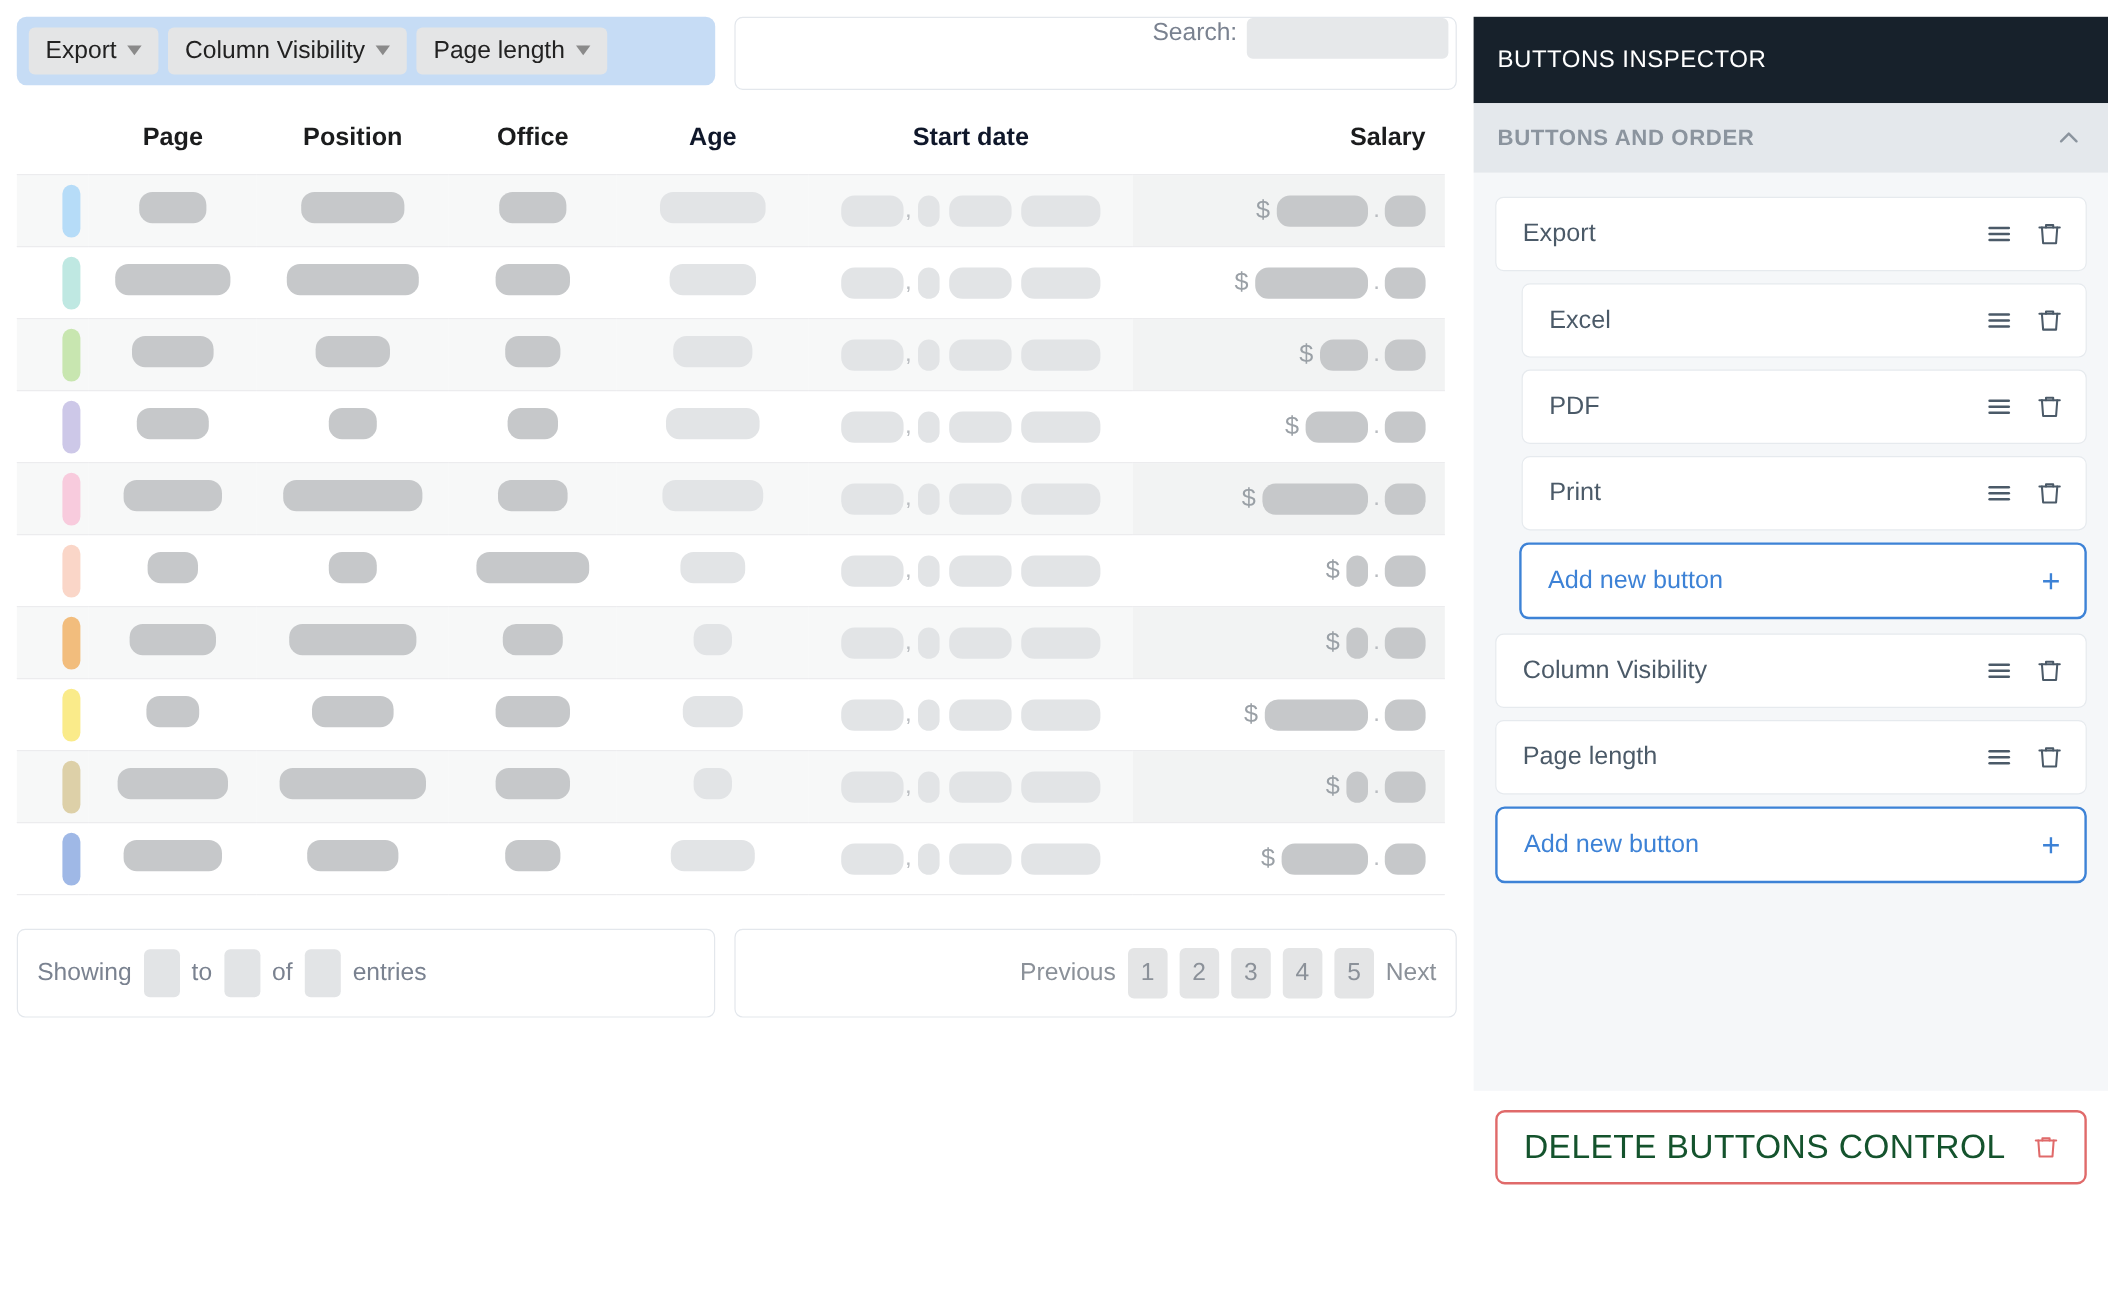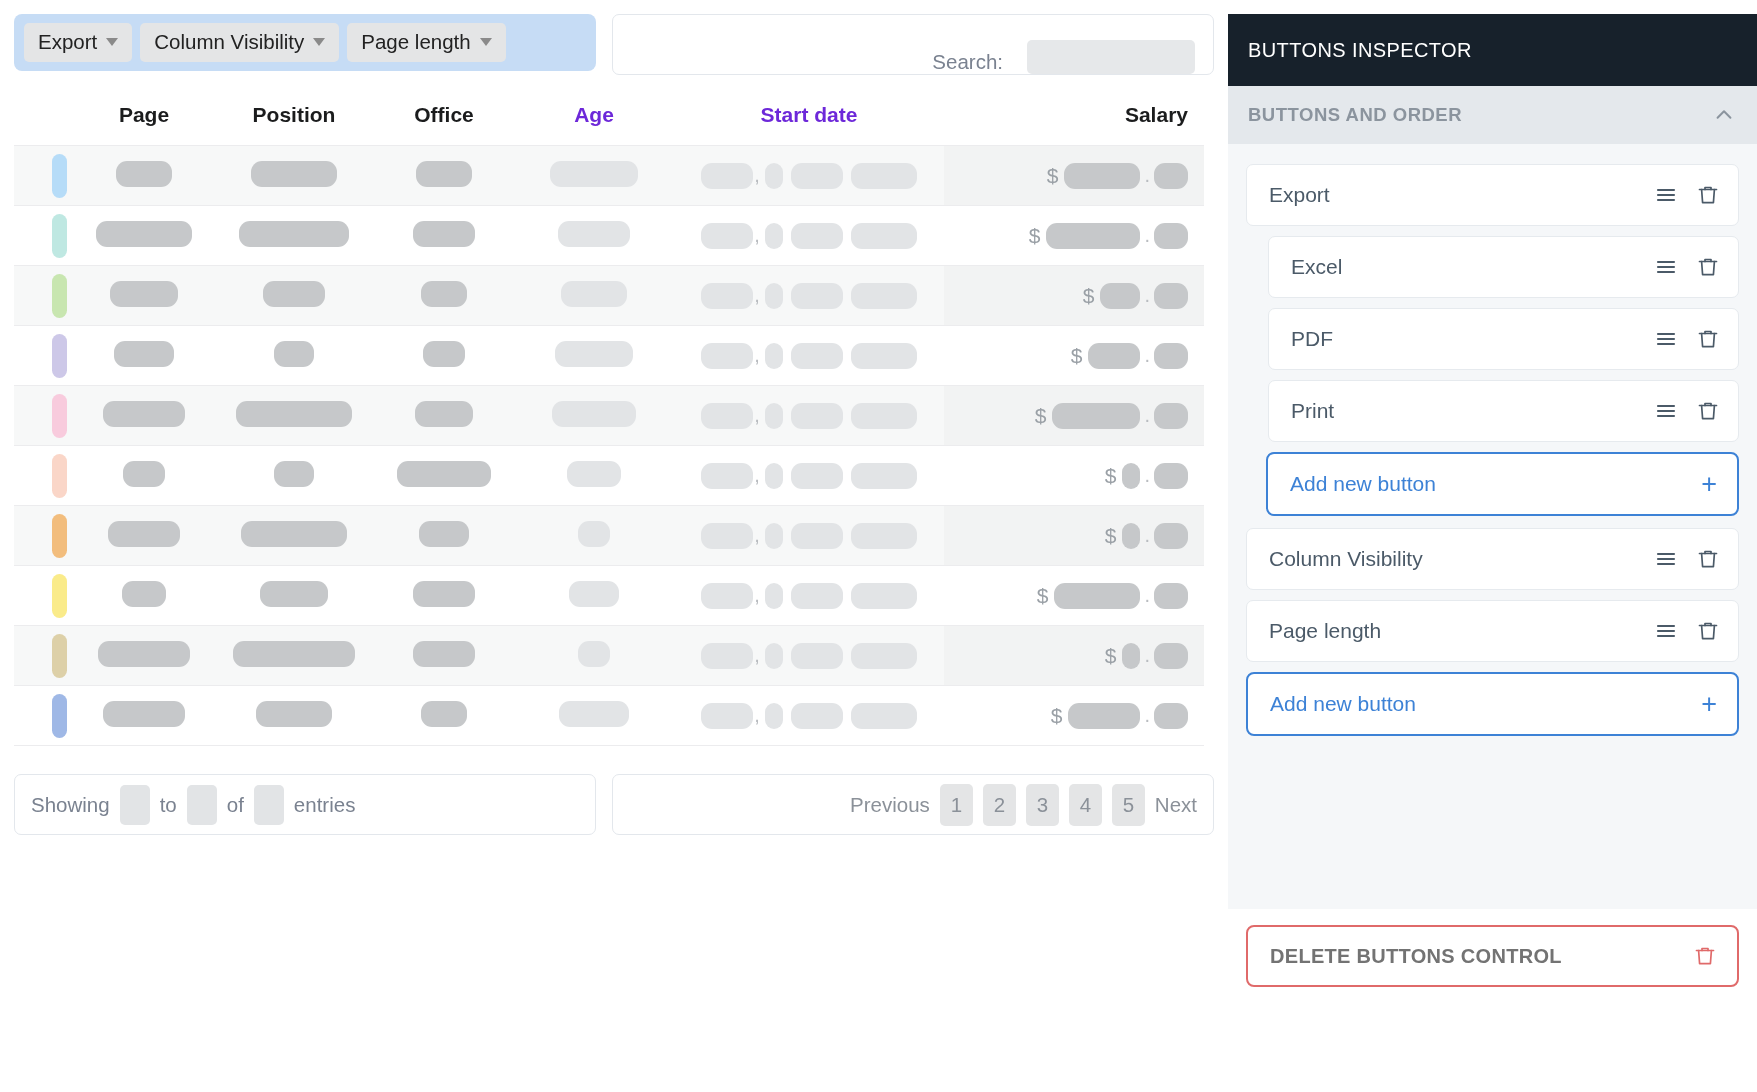--- a/index.html
+++ b/index.html
@@ -47,44 +47,44 @@
     border-top: 8px solid #8a8a8a;
     display: inline-block;
   }
 
   .search-box {
     flex: 1;
     border: 1px solid #e3e7ec;
     border-radius: 7px;
     height: 61px;
     display: flex;
-    align-items: flex-end;
+    align-items: flex-start;
     justify-content: flex-end;
-    padding-right: 18px;
-    gap: 24px;
+    padding-right: 6px;
+    gap: 8px;
   }
   .search-label { font-size: 20.5px; color: #7a8290; }
   .search-field {
     width: 168px; height: 34px;
     background: #e6e8ea;
     border-radius: 5px;
     border: none;
   }
 
   
   table.dt { width: 1190px; margin: 28px 0 0 14px; border-collapse: collapse; table-layout: fixed; }
   table.dt th {
     font-size: 21px;
     font-weight: bold;
     color: #1b1c1d;
     padding: 0 0 18px 0;
     text-align: center;
     font-family: "Liberation Sans", sans-serif;
   }
-  table.dt th.muted { color: #6d28d9; }
+  table.dt th.muted { color: #0f172a; }
   table.dt th.salary-h { color: #1b1c1d; text-align: right; padding-right: 16px; }
 
   .col-tag    { width: 60px; }
   .col-name   { width: 140px; }
   .col-pos    { width: 160px; }
   .col-off    { width: 140px; }
   .col-age    { width: 160px; }
   .col-start  { width: 270px; }
   .col-sal    { width: 260px; }
 
@@ -107,21 +107,21 @@
   .gap6 { width: 8px; display: inline-block; }
 
   .salary-inner { display: flex; align-items: center; justify-content: flex-end; padding-right: 16px; gap: 0; }
   .dollar { font-size: 21px; color: #9aa0a6; margin-right: 6px; }
 
   
   .table-footer { display: flex; gap: 16px; padding: 28px 14px 0 14px; }
   .footer-pane {
     border: 1px solid #e3e7ec;
     border-radius: 7px;
-    height: 61px;
+    height: 74px;
     display: flex;
     align-items: center;
   }
   .pane-showing { width: 582px; padding-left: 16px; gap: 10px; font-size: 20.5px; color: #7a8290; }
   .pane-paging { flex: 1; justify-content: flex-end; padding-right: 16px; gap: 10px; }
   .sk-num { width: 30px; height: 40px; background: #e2e4e6; border-radius: 5px; display: inline-block; }
   .page-text { font-size: 20.5px; color: #8b9199; cursor: pointer; }
   .page-num {
     width: 33px; height: 42px;
     background: #e4e5e6;
@@ -198,21 +198,21 @@
     border: 2px solid #e06a6a;
     border-radius: 8px;
     height: 62px;
     display: flex;
     align-items: center;
     justify-content: space-between;
     padding: 0 20px 0 22px;
     cursor: pointer;
     background: #ffffff;
   }
-  .delete-control .label { font-size: 20px; color: #737373; letter-spacing: 0.3px; font-weight: bold; }
+  .delete-control .label { font-size: 28px; color: #14532d; letter-spacing: 0.3px; }
 </style>
 </head>
 <body>
 
 <div class="app">
 
   <div class="table-side">
 
     <div class="top-controls">
       <div class="btn-group-wrap" id="btn-group">

